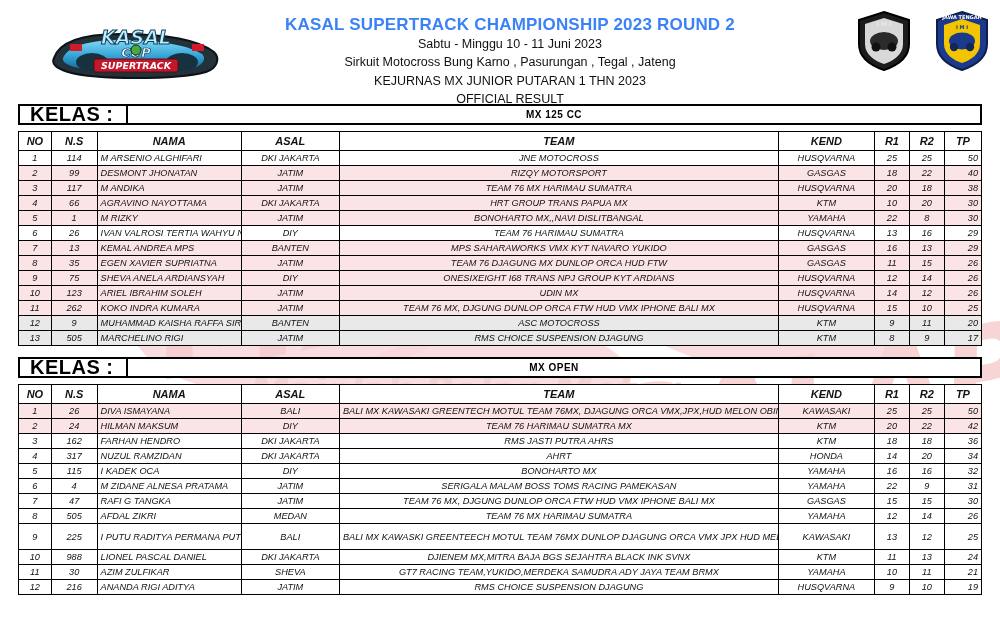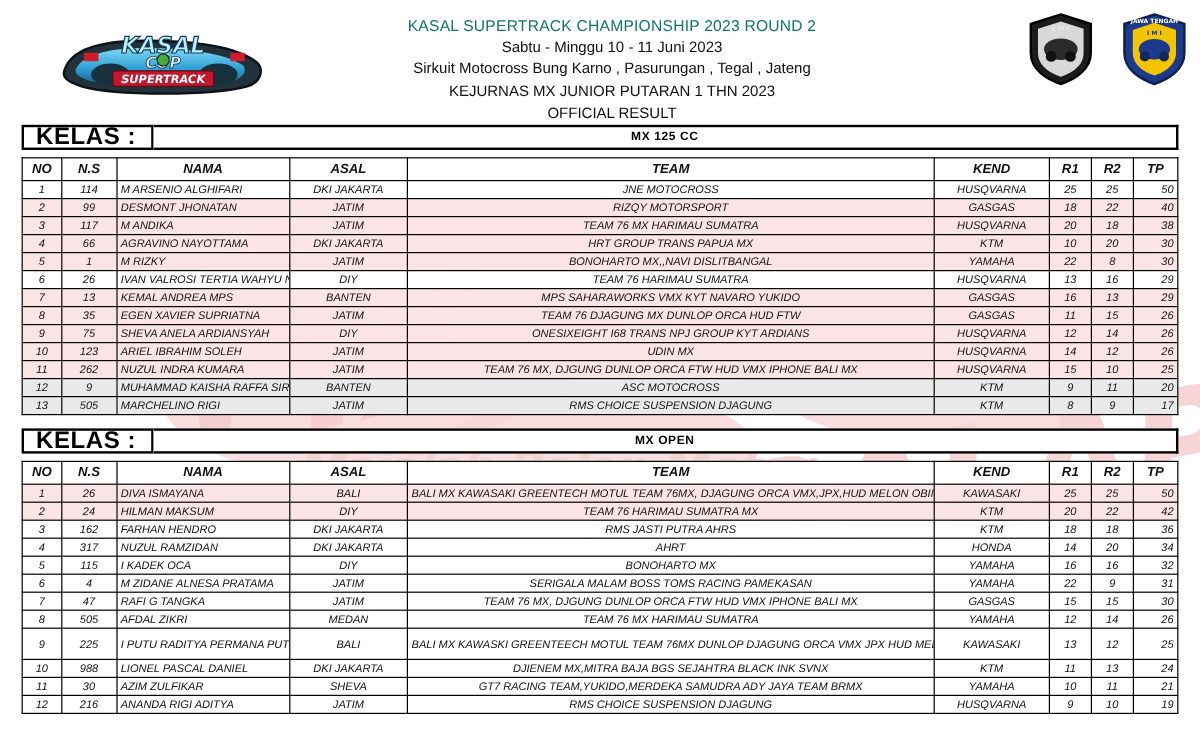--- a/index.html
+++ b/index.html
@@ -38,21 +38,21 @@
 
   
   .header{position:relative;z-index:2;height:104px;border-radius:26px;}
   .logo-left{
     position:absolute;left:46px;top:14px;width:180px;height:72px;
   }
   .logo-right{position:absolute;right:10px;top:10px;display:flex;gap:22px;align-items:flex-start;}
   .title-block{
     position:absolute;left:250px;top:14px;width:520px;text-align:center;
   }
-  .t-main{font-size:13px;font-weight:normal;color:#0f766e;letter-spacing:.2px;line-height:1.25;}
+  .t-main{font-size:17px;font-weight:bold;color:#3b82f6;letter-spacing:.2px;line-height:1.25;}
   .t-sub{font-size:12.5px;font-weight:normal;color:#111;line-height:1.45;}
 
   
   .kelas-wrap{
     position:relative;z-index:2;margin:0 18px;display:flex;align-items:stretch;height:21px;
   }
   .kelas-label{
     width:110px;border:2px solid #000;background:#fff;
     display:flex;align-items:center;padding-left:10px;box-sizing:border-box;
     font-size:20px;font-weight:bold;letter-spacing:.5px;
@@ -303,21 +303,21 @@
             <td class="c-asal">JATIM</td>
             <td class="c-team">UDIN MX</td>
             <td class="c-kend">HUSQVARNA</td>
             <td class="c-r1">14</td>
             <td class="c-r2">12</td>
             <td class="c-tp">26</td>
           </tr>
           <tr class="rowbg-pink">
             <td class="c-no">11</td>
             <td class="c-ns">262</td>
-            <td class="c-nama">NUZUL INDRA KUMARA</td>
+            <td class="c-nama">KOKO INDRA KUMARA</td>
             <td class="c-asal">JATIM</td>
             <td class="c-team">TEAM 76 MX, DJGUNG DUNLOP ORCA FTW HUD VMX IPHONE BALI MX</td>
             <td class="c-kend">HUSQVARNA</td>
             <td class="c-r1">15</td>
             <td class="c-r2">10</td>
             <td class="c-tp">25</td>
           </tr>
           <tr class="rowbg-grey">
             <td class="c-no">12</td>
             <td class="c-ns">9</td>

